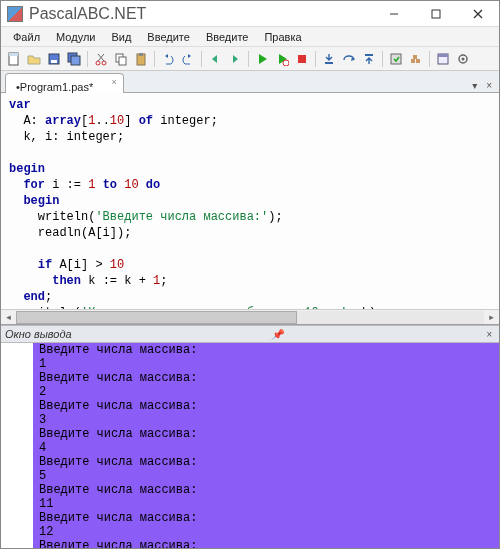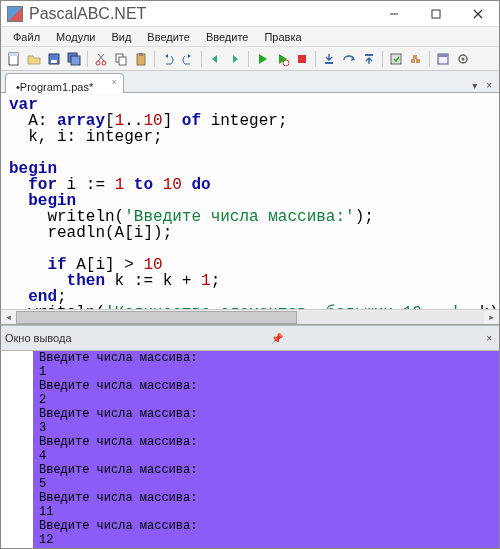--- a/index.html
+++ b/index.html
@@ -77,39 +77,39 @@
   .code-area {
     flex: 0 0 auto; height: 232px;
     display: flex; flex-direction: column;
     border-bottom: 1px solid #a0a0a0;
   }
   .code-scroll {
     flex: 1; overflow: auto;
     background: #fdfdfd;
     padding: 4px 8px;
     font-family: "Courier New", monospace;
-    font-size: 16px; line-height: 16px;
+    font-size: 12px; line-height: 16px;
     white-space: pre;
   }
   .kw { color: #0a0a9c; font-weight: bold; }
   .num { color: #b00000; }
   .str { color: #15803d; }
   .scrollbar-h {
     height: 15px; background: #f0f0f0; border-top:1px solid #ccc;
     display:flex; align-items:center;
   }
   .sb-arrow { width:15px; height:13px; display:flex; align-items:center; justify-content:center; color:#666; font-size:9px; }
   .sb-track { flex:1; height:13px; background:#e8e8e8; position:relative; }
   .sb-thumb { position:absolute; left:0; top:0; height:100%; width:60%; background:#ccc; border:1px solid #aaa; }
   
   .out-header {
-    height: 26px; background: #e5e8ec;
+    height: 18px; background: #e5e8ec;
     border-top: 1px solid #bbb; border-bottom: 1px solid #bbb;
     display: flex; align-items: center; padding: 0 4px;
-    font-size: 11px; color: #333;
+    font-size: 11px; color: #333; font-style: italic;
   }
   .out-header .pin { margin-left: auto; font-size:10px; color:#555; padding:0 3px; }
   .out-body {
     flex: 1; overflow: auto;
     background: #8b5cf6;
     padding: 0 6px;
     font-family: "Courier New", monospace;
     font-size: 12px; line-height: 14px;
     white-space: pre;
     margin-left: 32px;

